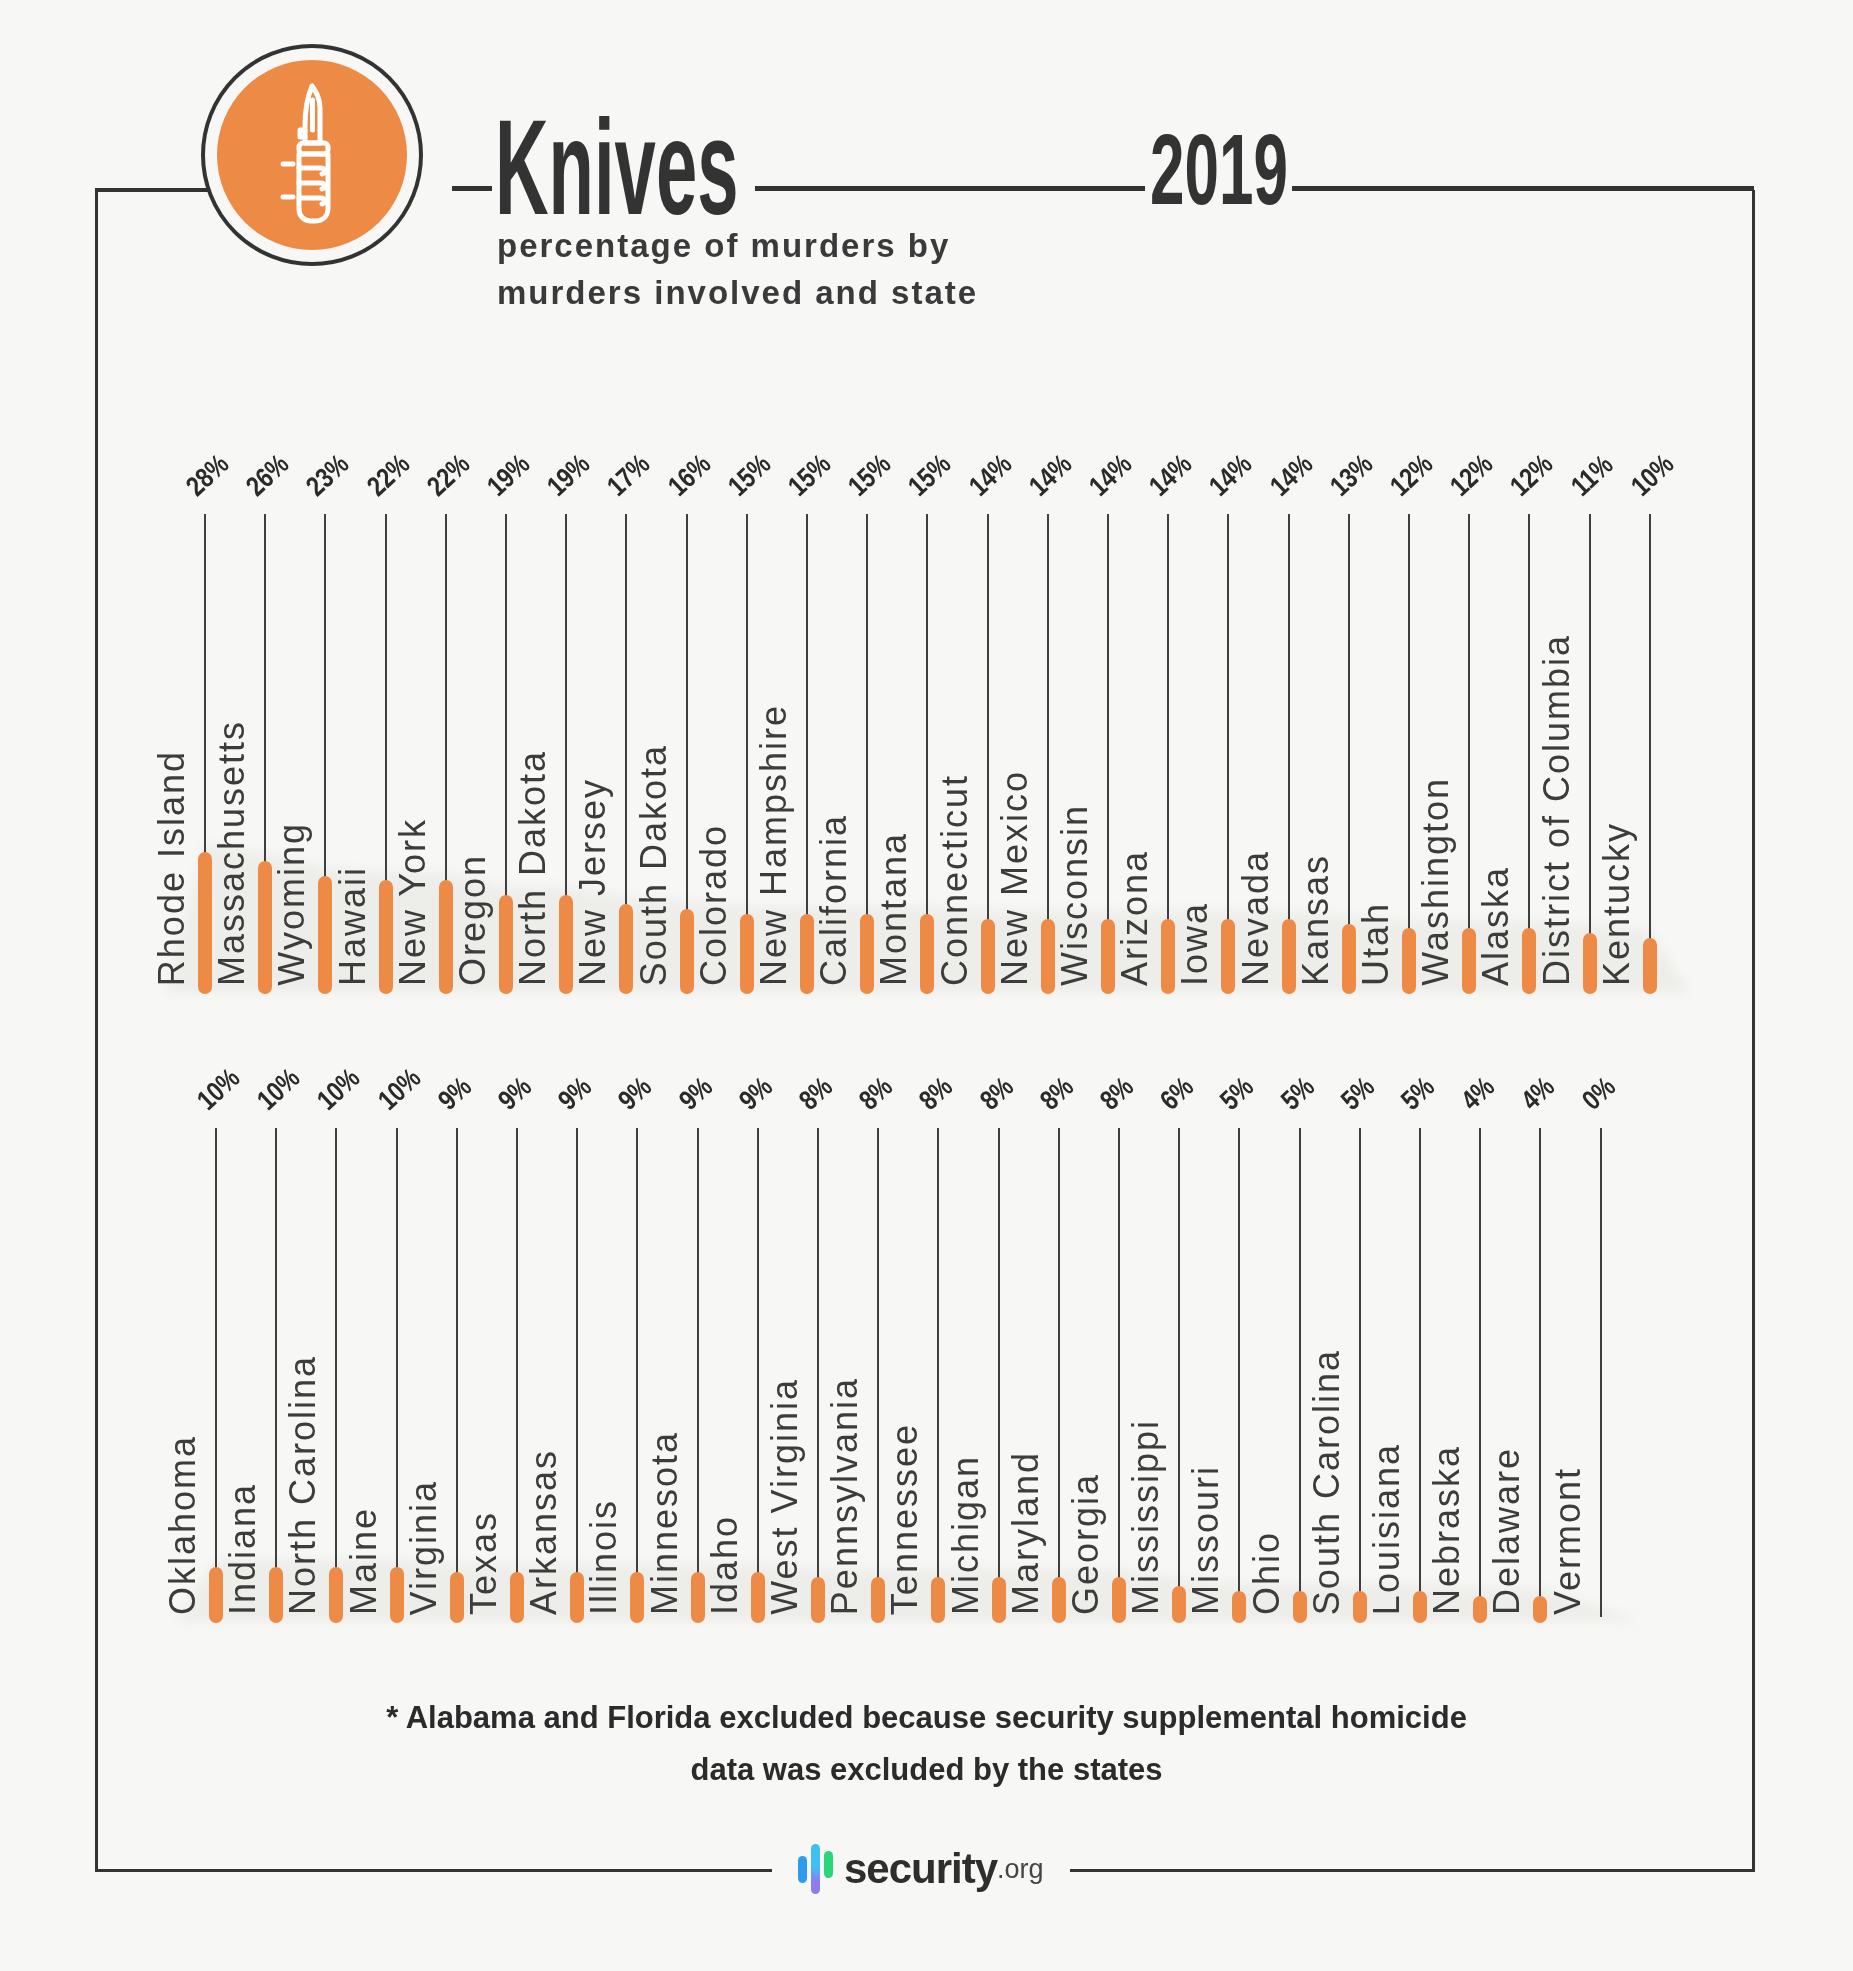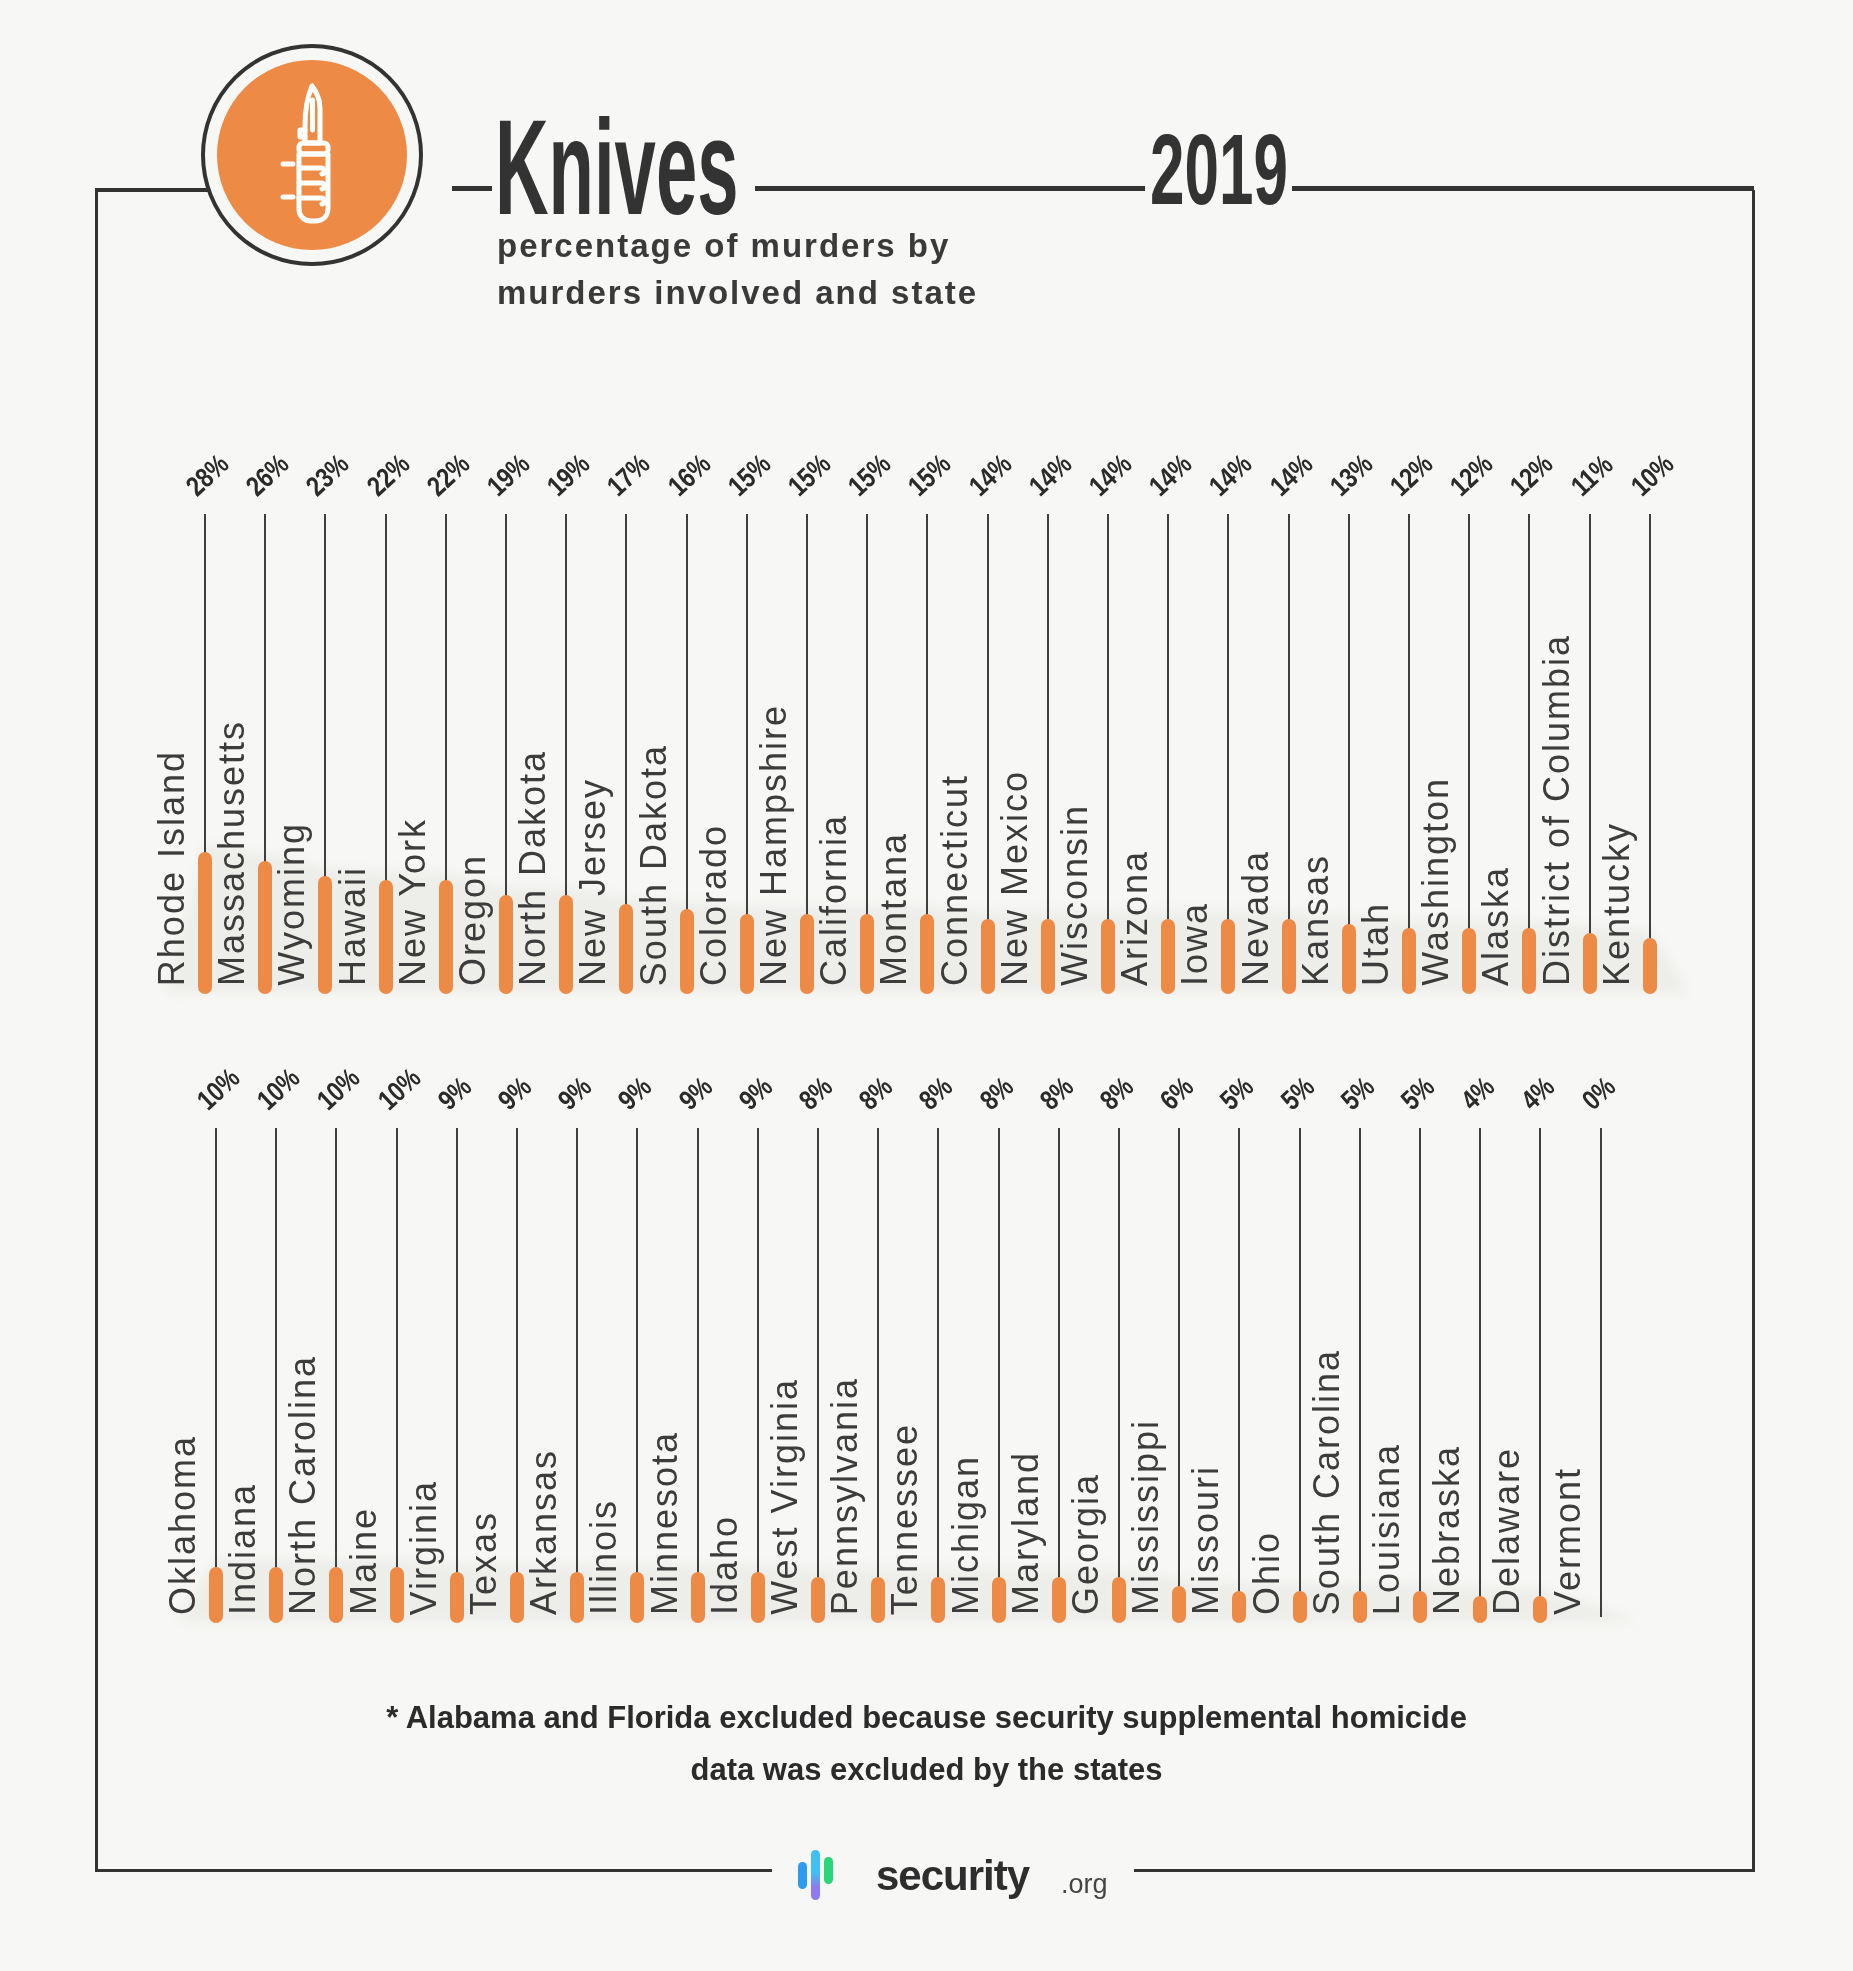--- a/index.html
+++ b/index.html
@@ -23,22 +23,22 @@
   .vline{position:absolute;width:2px;background:#3F3F3F;}
   .bar{position:absolute;width:14px;border-radius:8px;}
   .pct-label{position:absolute;height:30px;line-height:30px;font-weight:bold;font-size:28px;color:#2B2B2B;
              transform-origin:0 100%;transform:rotate(-43deg) scaleX(0.82);white-space:nowrap;}
   .state-label{position:absolute;writing-mode:vertical-rl;transform:rotate(180deg);font-size:36px;
                font-weight:300;color:#3C3C3C;letter-spacing:2px;white-space:nowrap;line-height:1.15;}
   
   .footnote{position:absolute;left:0;right:0;top:1692px;text-align:center;font-size:31px;font-weight:bold;
             color:#2B2B2B;line-height:52px;}
   
-  .logo{position:absolute;left:772px;top:1838px;height:62px;display:flex;align-items:flex-end;
-        background:#F7F7F5;padding:0 26px;gap:32px;}
+  .logo{position:absolute;left:772px;top:1838px;height:62px;display:flex;align-items:center;
+        background:#F7F7F5;padding:0 26px;}
   .logo-bars{position:relative;width:36px;height:50px;margin-right:10px;}
   .logo-bars span{position:absolute;width:9px;border-radius:5px;}
   .logo-bar-left{left:0;top:12px;height:27px;}
   .logo-bar-mid{left:13px;top:0;height:50px;}
   .logo-bar-right{left:26px;top:7px;height:27px;}
   .logo-text{font-size:42px;font-weight:bold;color:#2E2E2E;letter-spacing:-1px;}
   .logo-tld{font-size:27px;font-weight:normal;color:#454545;letter-spacing:0;}
 </style>
 </head>
 <body>

